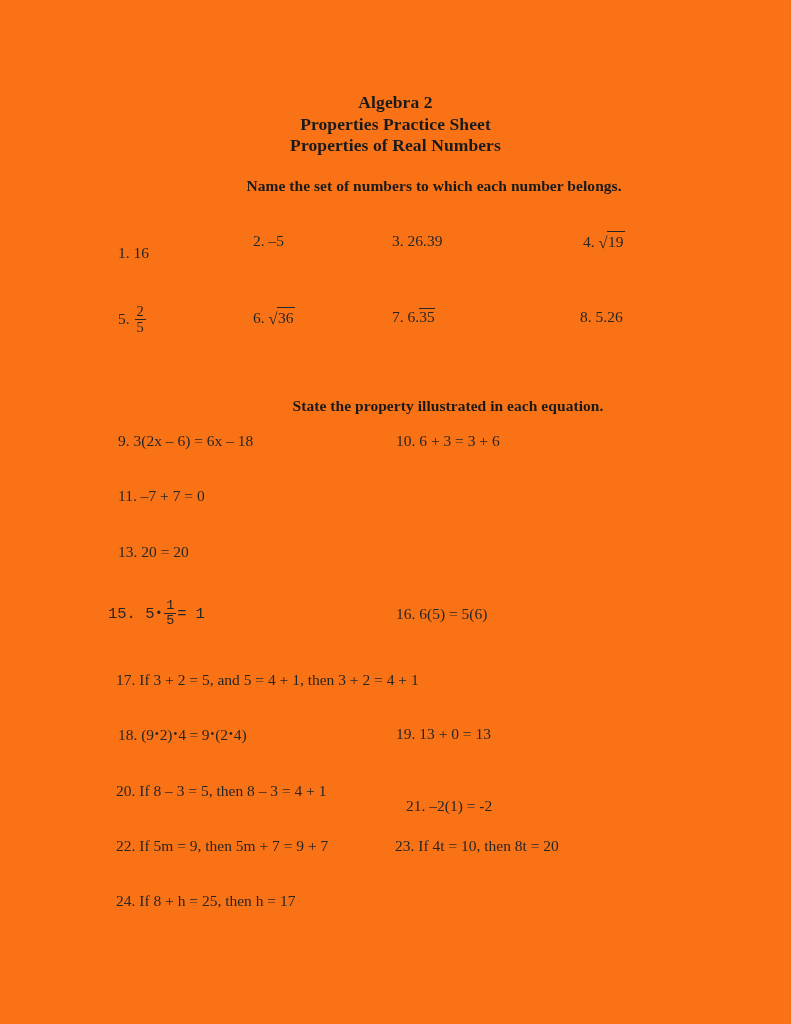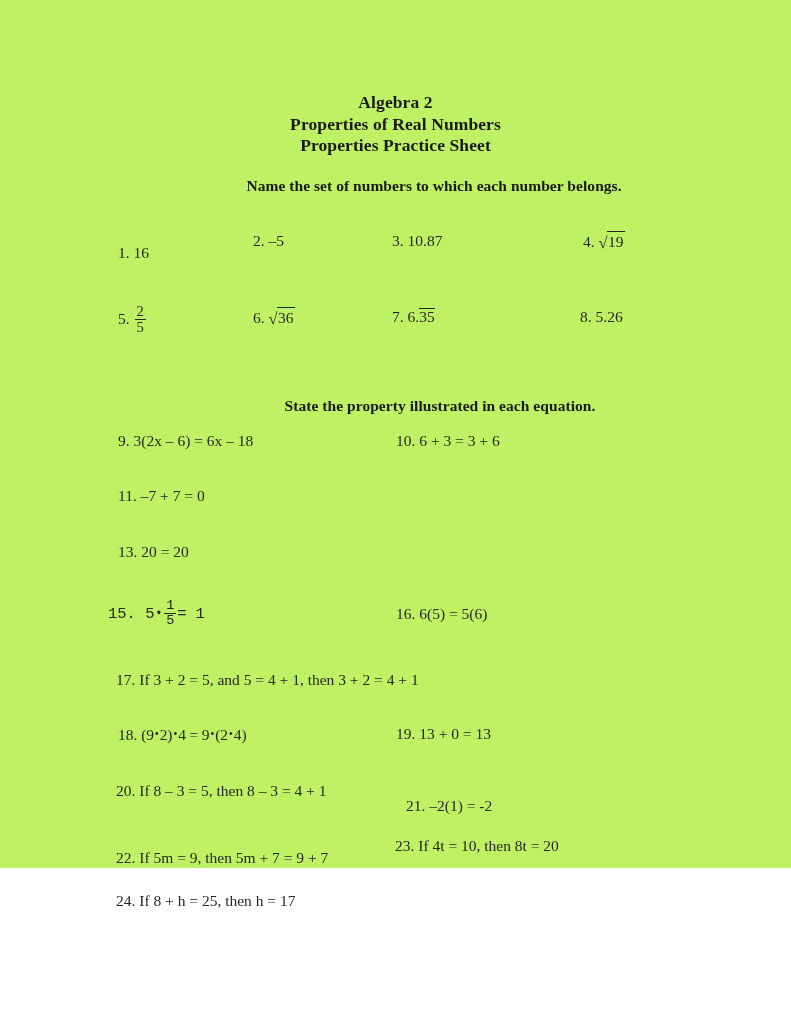--- a/index.html
+++ b/index.html
@@ -12,22 +12,22 @@
     height: 1024px;
     position: relative;
     font-family: "Liberation Serif", "DejaVu Serif", serif;
     color: #1a1a1a;
     overflow: hidden;
   }
 
   .page {
     position: relative;
     width: 791px;
-    height: 868px;
-    background: #bef264;
+    height: 1024px;
+    background: #f97316;
   }
 
   
   .title-block {
     position: absolute;
     top: 92px;
     left: 0;
     width: 791px;
     text-align: center;
   }
@@ -42,21 +42,21 @@
   .instruction {
     position: absolute;
     font-weight: bold;
     font-size: 15.5px;
     line-height: 21px;
     letter-spacing: 0.05px;
     text-align: center;
   }
   #instruction-1 { top: 175px; left: 114px; width: 640px; }
   #instruction-1 .sub { display: block; padding-left: 16px; }
-  #instruction-2 { top: 395px; left: 120px; width: 640px; }
+  #instruction-2 { top: 395px; left: 128px; width: 640px; }
 
   
   .item {
     position: absolute;
     font-size: 15.5px;
     line-height: 20px;
     white-space: nowrap;
     color: #262626;
   }
   .item .num { display: inline; }
@@ -80,21 +80,21 @@
   #item-12 { top: 486px; left: 396px; }
   #item-13 { top: 542px; left: 118px; }
   #item-14 { top: 542px; left: 396px; }
   #item-15 { top: 600px; left: 108px; font-family: Liberation Mono, monospace; }
   #item-16 { top: 604px; left: 396px; }
   #item-17 { top: 670px; left: 116px; }
   #item-18 { top: 724px; left: 118px; }
   #item-19 { top: 724px; left: 396px; }
   #item-20 { top: 781px; left: 116px; }
   #item-21 { top: 781px; left: 406px; margin-top: 15px; }
-  #item-22 { top: 836px; left: 116px; margin-top: 12px; }
+  #item-22 { top: 836px; left: 116px; }
   #item-23 { top: 836px; left: 395px; }
   #item-24 { top: 891px; left: 116px; }
 
   
   
   .frac {
     display: inline-flex;
     flex-direction: column;
     align-items: center;
     vertical-align: middle;
@@ -155,41 +155,41 @@
   }
   .op-tight { letter-spacing: -0.2px; }
 </style>
 </head>
 <body>
 
 <div class="page">
 
   <div class="title-block">
     <div class="title-line">Algebra 2</div>
+    <div class="title-line">Properties Practice Sheet</div>
     <div class="title-line">Properties of Real Numbers</div>
-    <div class="title-line">Properties Practice Sheet</div>
   </div>
 
   <div class="instruction" id="instruction-1">
     <span>Name the set of numbers to which each number belongs.</span>
   </div>
 
   <div class="item" id="item-1">
     <span class="num">1.</span>
     <span class="body">16</span>
   </div>
 
   <div class="item" id="item-2">
     <span class="num">2.</span>
     <span class="body">–5</span>
   </div>
 
   <div class="item" id="item-3">
     <span class="num">3.</span>
-    <span class="body">10.87</span>
+    <span class="body">26.39</span>
   </div>
 
   <div class="item" id="item-4">
     <span class="num">4.</span>
     <span class="body">
       <span class="sqrt">
         <span class="radical">√</span><span class="radicand">19</span>
       </span>
     </span>
   </div>

